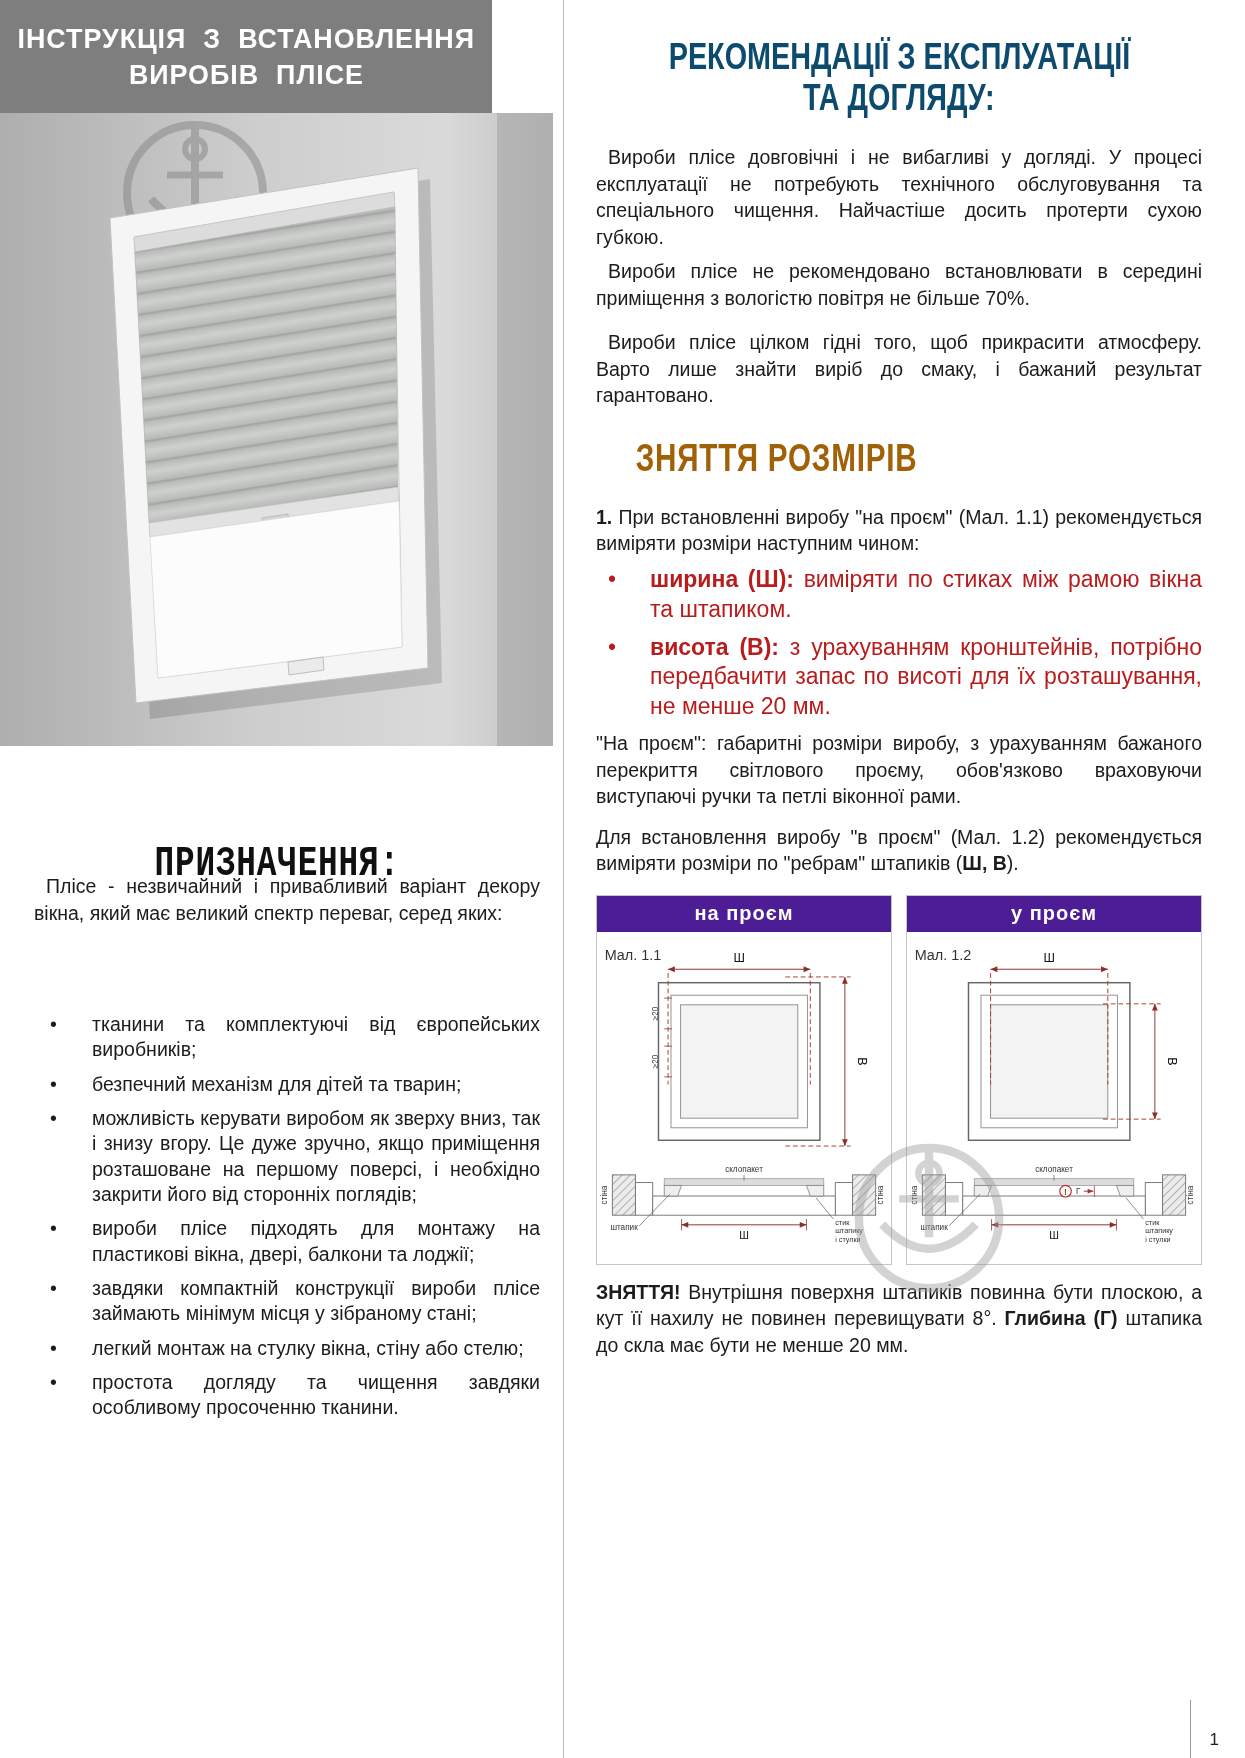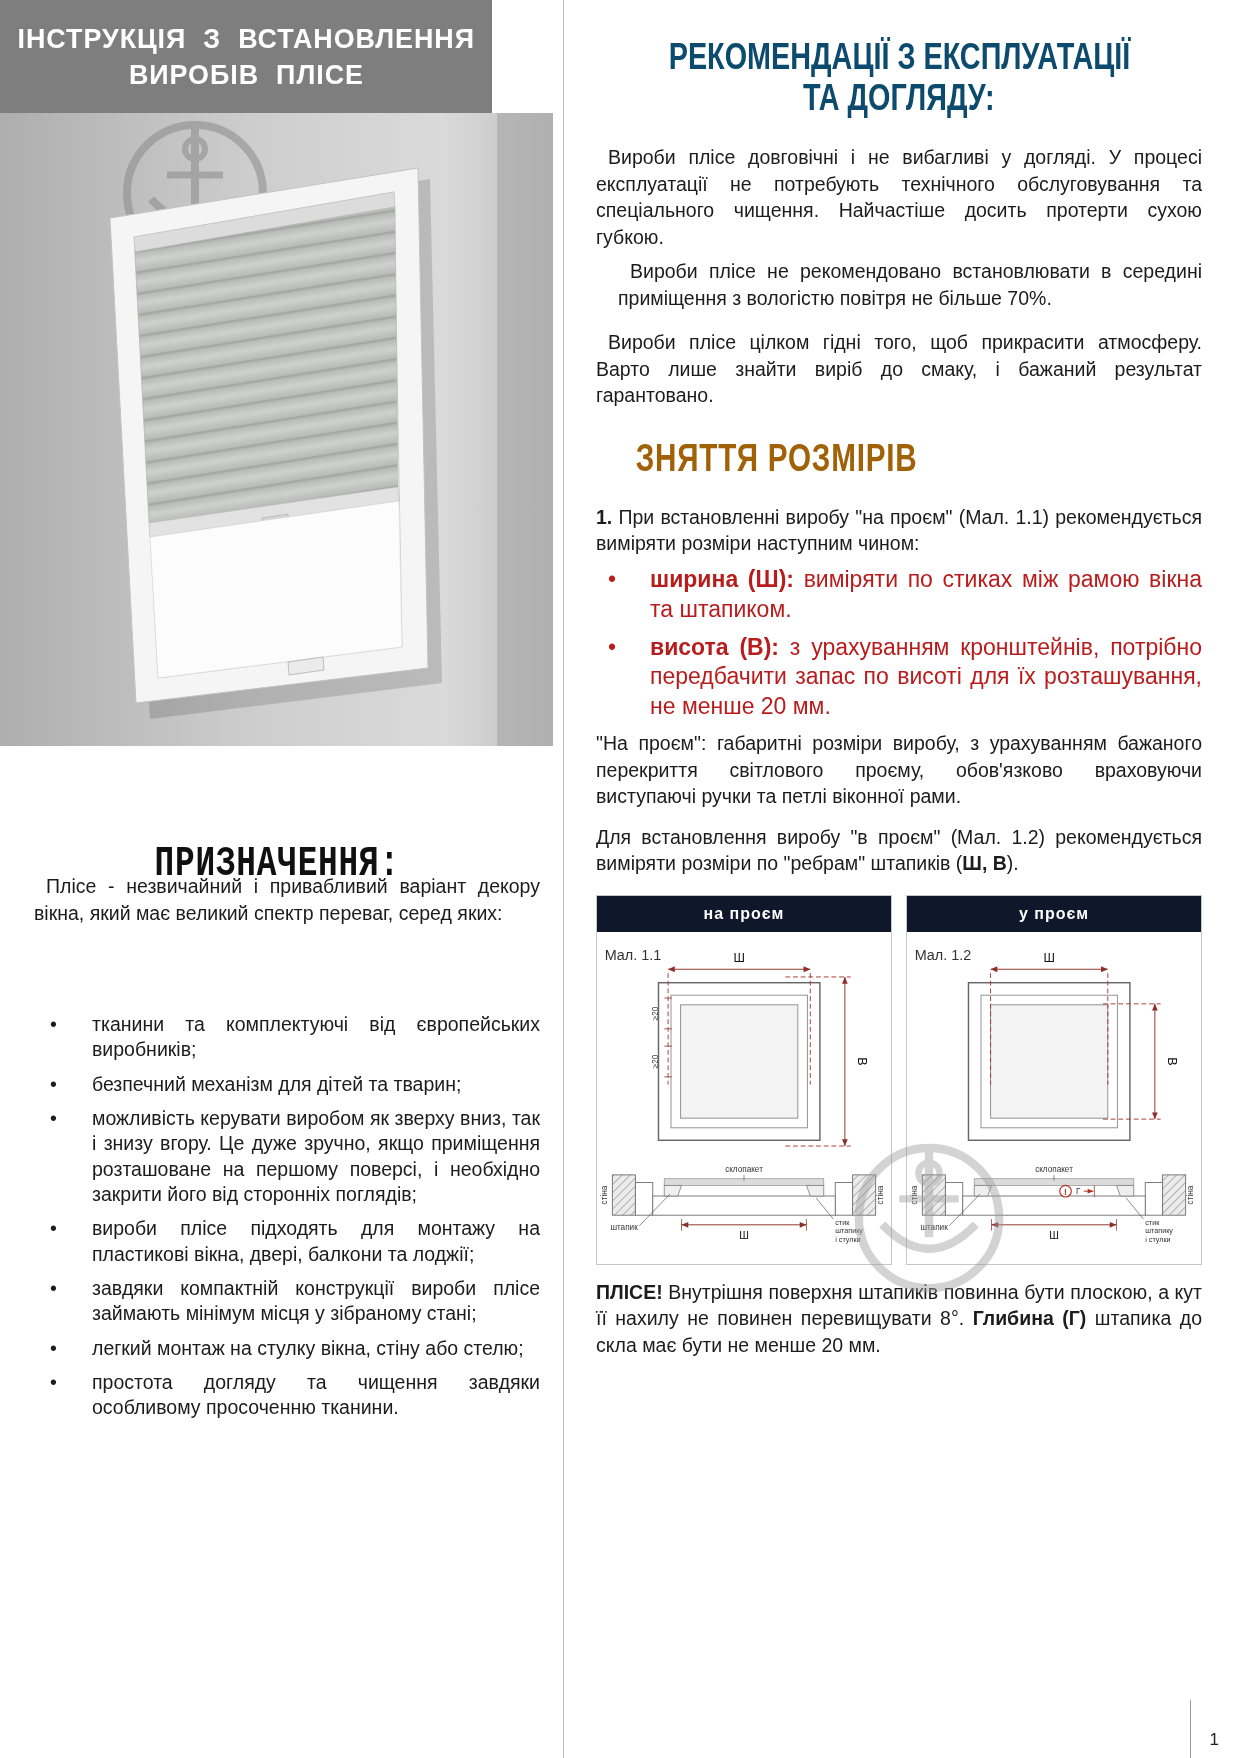--- a/index.html
+++ b/index.html
@@ -39,21 +39,21 @@
   .mid-heading > span { display:inline-block; transform:scaleX(0.78); letter-spacing:1px; }
 
   .m-bullets { list-style:none; margin-top:6px; }
   .m-bullets li { position:relative; padding-left:54px; margin-top:8px; font-size:23px;
                   line-height:1.3; text-align:justify; color:#b91c1c; }
   .m-bullets li::before { content:"\2022"; position:absolute; left:12px; top:0; }
 
   
   .diagrams { display:flex; gap:14px; margin-top:18px; position:relative; }
   .diagram-panel { flex:1 1 0; border:1px solid #c6c6c6; background:#fff; }
-  .diagram-header { height:36px; background:#0f172a; color:#fff; font-weight:bold; font-size:16px;
+  .diagram-header { height:36px; background:#4c1d95; color:#fff; font-weight:bold; font-size:20px;
                     display:flex; align-items:center; justify-content:center; letter-spacing:1px; }
   .diagram-body { position:relative; height:332px; background:#fff; }
   .diag-svg { display:block; width:100%; height:100%; }
 
   .t-fig  { font-family:"Liberation Sans",sans-serif; font-size:15px; fill:#333; }
   .t-dim  { font-family:"Liberation Sans",sans-serif; font-size:13px; fill:#111; }
   .t-dim2 { font-family:"Liberation Sans",sans-serif; font-size:11px; fill:#111; }
   .t-small{ font-family:"Liberation Sans",sans-serif; font-size:8.5px; fill:#333; }
   .t-tiny { font-family:"Liberation Sans",sans-serif; font-size:7.5px; fill:#333; }
   .t-warn { font-family:"Liberation Sans",sans-serif; font-size:9px; font-weight:bold; fill:#b03027; }
@@ -154,21 +154,21 @@
   </div>
 
   <div class="col-right">
 
     <h1 class="r-title">
       <span>РЕКОМЕНДАЦІЇ З ЕКСПЛУАТАЦІЇ</span><br>
       <span>ТА ДОГЛЯДУ:</span>
     </h1>
 
     <p class="body-text p-indent" style="margin-top:26px;">Вироби плісе довговічні і не вибагливі у догляді. У процесі експлуатації не потребують технічного обслуговування та спеціального чищення. Найчастіше досить протерти сухою губкою.</p>
-    <p class="body-text p-indent" style="margin-top:8px;margin-left:22px;">Вироби плісе не рекомендовано встановлювати в середині приміщення з вологістю повітря не більше 70%.</p>
+    <p class="body-text p-indent" style="margin-top:8px;">Вироби плісе не рекомендовано встановлювати в середині приміщення з вологістю повітря не більше 70%.</p>
     <p class="body-text p-indent" style="margin-top:18px;">Вироби плісе цілком гідні того, щоб прикрасити атмосферу. Варто лише знайти виріб до смаку, і бажаний результат гарантовано.</p>
 
     <h2 class="mid-heading"><span>ЗНЯТТЯ РОЗМІРІВ</span></h2>
 
     <p class="body-text" style="margin-top:24px;"><b>1.</b><span> При встановленні виробу "на проєм" (Мал. 1.1) рекомендується виміряти розміри наступним чином:</span></p>
 
     <ul class="m-bullets">
       <li><b>ширина (Ш):</b><span> виміряти по стиках між рамою вікна та штапиком.</span></li>
       <li><b>висота (В):</b><span> з урахуванням кронштейнів, потрібно передбачити запас по висоті для їх розташування, не менше 20 мм.</span></li>
     </ul>
@@ -334,18 +334,18 @@
             <circle cx="80" cy="80" r="66" stroke-width="8"></circle>
             <line x1="80" y1="16" x2="80" y2="98" stroke-width="8"></line>
             <circle cx="80" cy="38" r="10" stroke-width="6"></circle>
             <line x1="52" y1="62" x2="108" y2="62" stroke-width="7"></line>
             <path d="M36,86 Q80,132 124,86" stroke-width="8"></path>
           </g>
         </svg>
       </div>
     </div>
 
-    <p class="body-text attention"><b>ПЛІСЕ!</b><span> Внутрішня поверхня штапиків повинна бути плоскою, а кут її нахилу не повинен перевищувати 8°. </span><b>Глибина (Г)</b><span> штапика до скла має бути не менше 20 мм.</span></p>
+    <p class="body-text attention"><b>ЗНЯТТЯ!</b><span> Внутрішня поверхня штапиків повинна бути плоскою, а кут її нахилу не повинен перевищувати 8°. </span><b>Глибина (Г)</b><span> штапика до скла має бути не менше 20 мм.</span></p>
   </div>
 
   <div class="footer-line"></div>
   <div class="footer-num">1</div>
 </div>
 
 </body></html>

